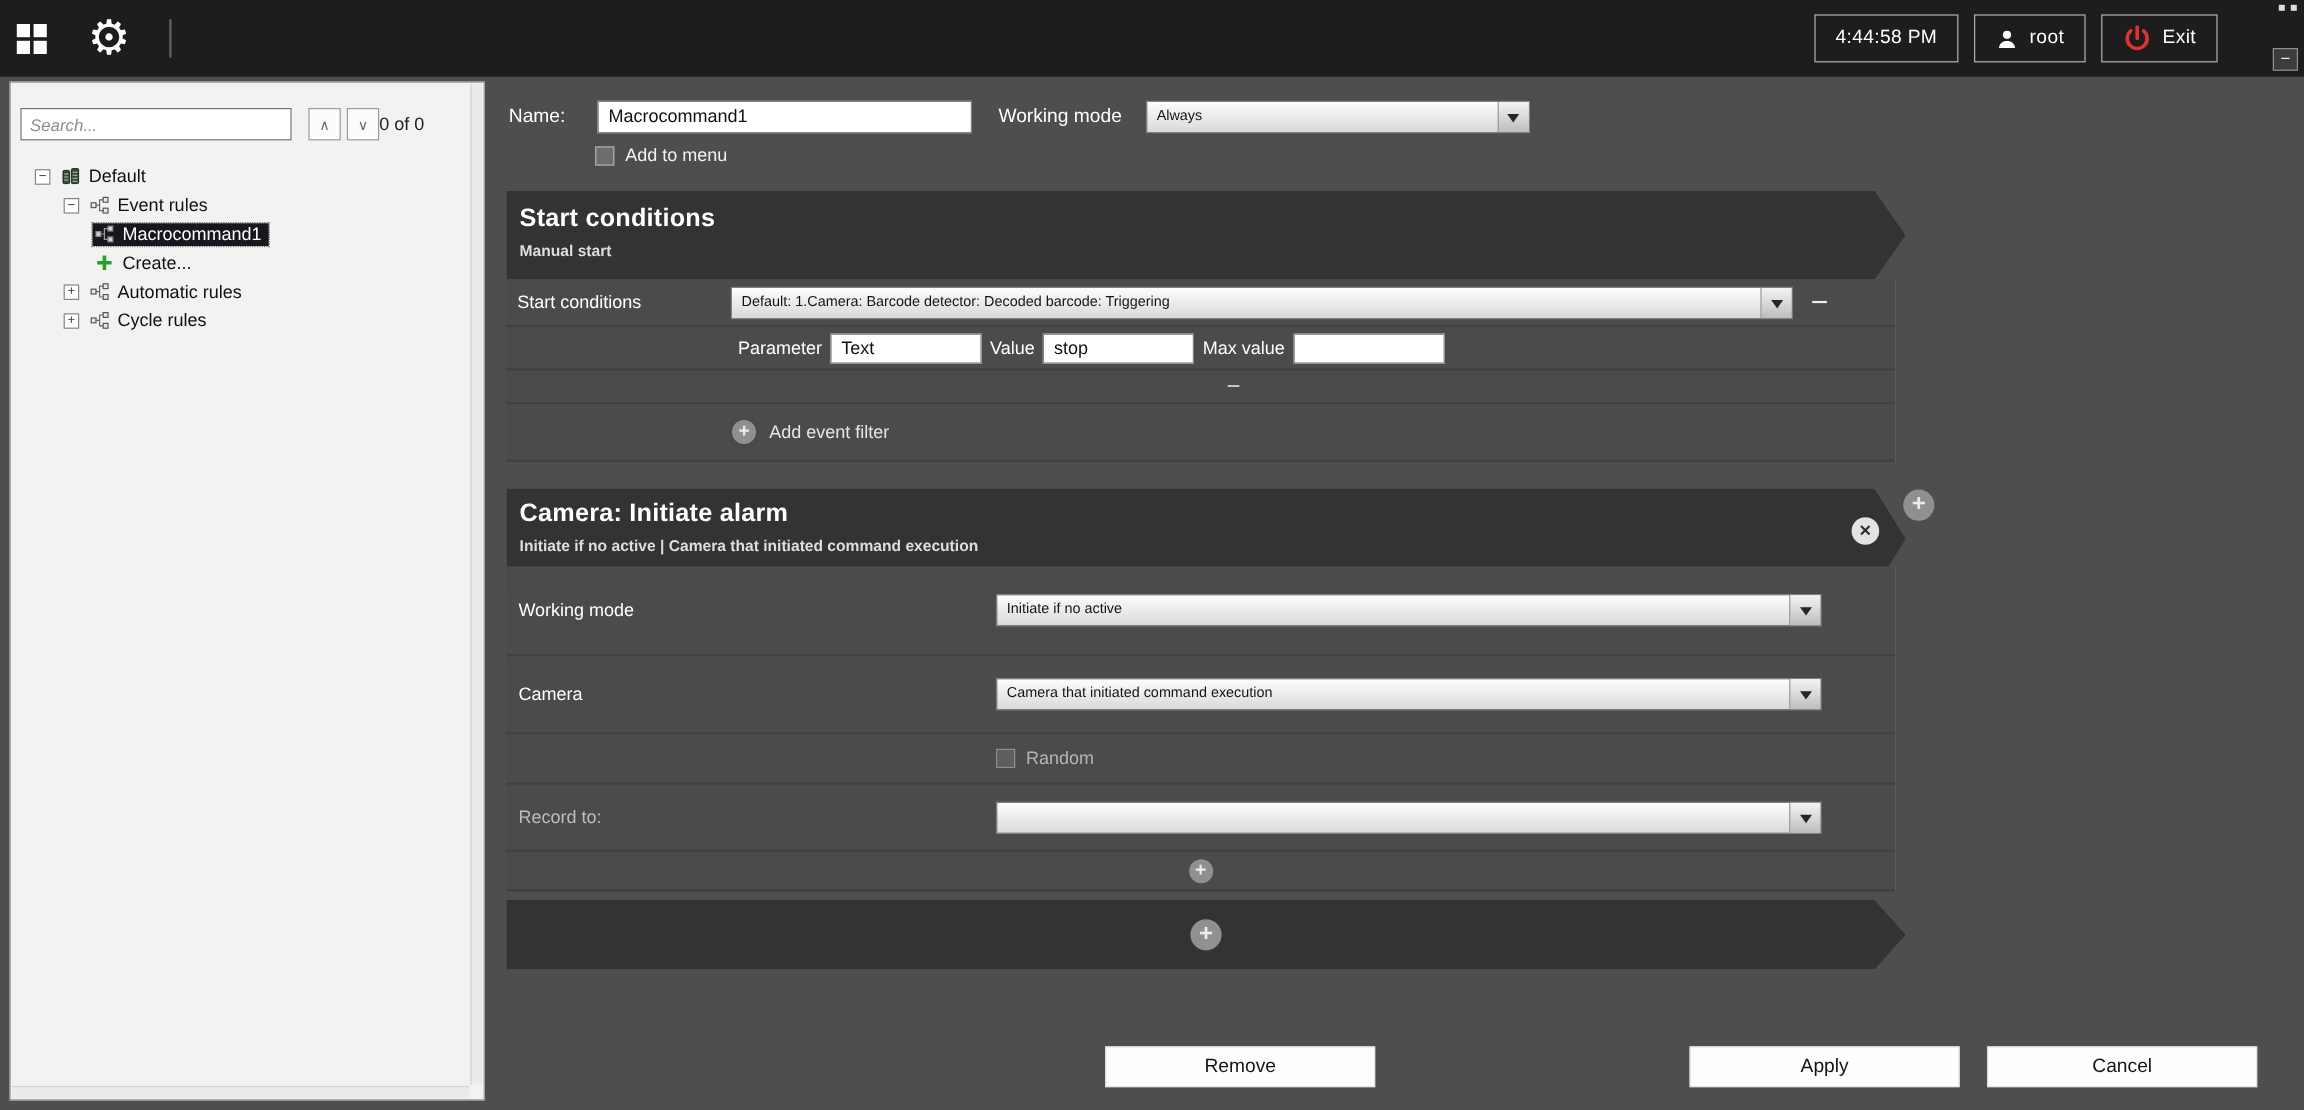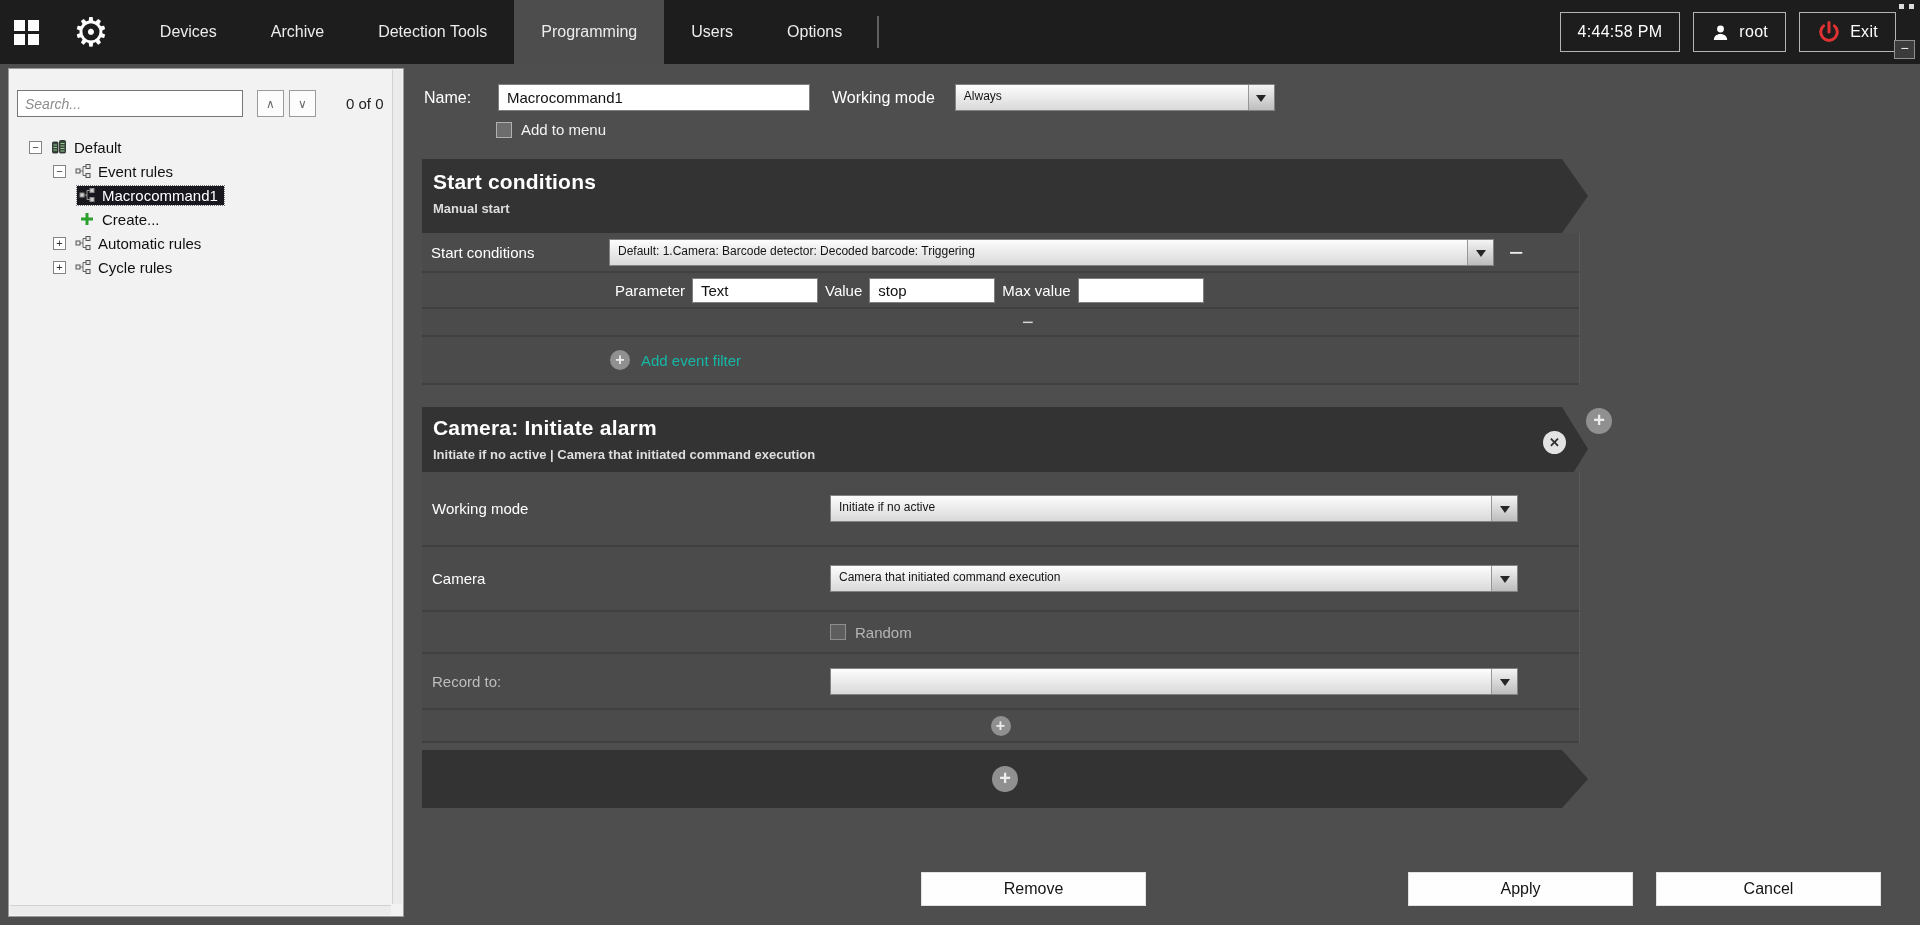--- a/index.html
+++ b/index.html
@@ -10,39 +10,39 @@
   
   .topbar { position:absolute; top:0; left:0; width:1920px; height:64px; background:#1d1d1d; display:flex; align-items:stretch; }
   .grid-icon { align-self:center; margin-left:14px; display:grid; grid-template-columns:11px 11px; grid-template-rows:11px 11px; gap:3px; cursor:pointer; }
   .grid-icon i { background:#fdfdfd; }
   .gear { align-self:center; font-size:40px; color:#ffffff; margin:0 24px 0 34px; line-height:56px; cursor:pointer; }
   .tb-menu { display:flex; align-items:stretch; }
   .menu-item { display:flex; align-items:center; gap:11px; padding:0 27px; color:#ececec; font-size:16px; cursor:pointer; white-space:nowrap; }
   .menu-item.active { background:#4d4d4d; }
   .tb-sep { width:2px; height:32px; background:#5f5f5f; align-self:center; margin:0 8px; }
   .syslog-icon svg { width:28px; height:28px; }
-  .tb-right { margin-left:auto; display:flex; align-items:center; gap:13px; padding-right:24px; }
+  .tb-right { margin-left:auto; display:flex; align-items:center; gap:13px; padding-right:72px; }
   .tb-box { height:40px; border:1px solid #b3b3b3; display:flex; align-items:center; gap:9px; padding:0 17px; color:#ffffff; font-size:16px; letter-spacing:.3px; }
   .tb-box.clickable { cursor:pointer; }
   .person-icon svg { width:19px; height:19px; }
   .power-icon svg { width:24px; height:24px; }
   .corner-dots { position:absolute; top:4px; right:6px; display:flex; gap:5px; }
   .corner-dots i { width:5px; height:5px; background:#dcdcdc; }
   .mini-btn { position:absolute; top:40px; right:5px; width:21px; height:19px; background:#3c3c3c; border:1px solid #8f8f8f; color:#f0f0f0; font-size:14px; line-height:15px; text-align:center; cursor:pointer; z-index:5; }
 
   
   .sidebar { position:absolute; left:8px; top:68px; width:396px; height:849px; background:#f2f2f2; border:1px solid #9a9a9a; }
   .v-track { position:absolute; top:1px; right:1px; bottom:12px; width:10px; background:#ebebeb; border-left:1px solid #d2d2d2; }
   .h-track { position:absolute; left:1px; right:12px; bottom:1px; height:10px; background:#ebebeb; border-top:1px solid #d2d2d2; }
   .search-row { display:flex; align-items:center; margin:21px 8px 6px 8px; }
   .search-input { width:226px; height:27px; border:1px solid #767676; background:#ffffff; font-family:inherit; font-size:14px; padding:0 7px; color:#222; }
   .search-input::placeholder { font-style:italic; color:#8d8d8d; }
   .nav-btn { width:27px; height:27px; margin-left:5px; border:1px solid #9b9b9b; background:#fcfcfc; color:#6a6a6a; font-size:12px; display:flex; align-items:center; justify-content:center; cursor:pointer; }
   .nav-btn.first { margin-left:14px; }
-  .count { margin-left:30px; font-size:15px; color:#1e1e1e; }
+  .count { font-size:15px; color:#1e1e1e; }
   .tree { padding-top:12px; }
   .tree-row { display:flex; align-items:center; height:24px; font-size:15px; color:#101010; cursor:pointer; }
   .lvl0 { padding-left:20px; } .lvl1 { padding-left:44px; } .lvl2 { padding-left:68px; }
   .expander { width:13px; height:13px; flex:0 0 13px; border:1px solid #848484; background:#ffffff; color:#333; font-size:11px; line-height:11px; text-align:center; margin-right:7px; }
   .node { display:flex; align-items:center; padding:1px 5px 1px 2px; }
   .tree-icon { margin-right:6px; }
   .tree-icon svg { width:16px; height:16px; }
   .tree-label { padding:0 1px; }
   .selected .node { background:#17171d; outline:1px dotted #777; }
   .selected .tree-label { color:#ffffff; }
@@ -84,21 +84,21 @@
   .row-cond .row-label { width:187px; padding-left:9px; }
   .cond-combo { width:885px; }
   .minus-btn { color:#efefef; font-size:25px; line-height:20px; margin-left:15px; cursor:pointer; }
   .minus-btn.dim { font-size:20px; color:#d8d8d8; margin-left:0; }
   .row-params { height:36px; padding-left:193px; gap:7px; }
   .p-label { color:#ffffff; font-size:15px;text-align:right; }
   .row-minus2 { height:28px; padding-left:600px; }
   .row-addfilter { height:48px; padding-left:188px; gap:11px; }
   .add-icon { width:20px; height:20px; border-radius:50%; background:#909090; color:#ececec; font-size:16px; font-weight:bold; line-height:19px; text-align:center; cursor:pointer; flex:0 0 20px; }
   .add-icon.big { width:26px; height:26px; flex:0 0 26px; font-size:20px; line-height:25px; }
-  .add-label { color:#14b8a6; font-size:15px; }
+  .add-label { color:#e5e5e5; font-size:15px; }
   .add-outside { position:absolute; left:1164px; top:344px; }
   .sec2 .row-label { width:408px; padding-left:10px; }
   .wide { width:688px; }
   .row-wm2 { height:75px; }
   .row-cam { height:65px; }
   .row-random { height:42px; padding-left:408px; }
   .row-record { height:56px; }
   .row-record .row-label { color:#bdbdbd; }
   .row-addsub { height:33px; justify-content:center; }
 
@@ -110,28 +110,20 @@
 <body>
 
 <header class="topbar">
   <div class="grid-icon">
       <i></i>
       <i></i>
       <i></i>
       <i></i>
     </div>
   <div class="gear">⚙</div>
-  <nav class="tb-menu">
-    <div class="menu-item">Devices</div>
-    <div class="menu-item">Archive</div>
-    <div class="menu-item">Detection Tools</div>
-    <div class="menu-item active">Programming</div>
-    <div class="menu-item">Users</div>
-    <div class="menu-item">Options</div>
-  </nav>
   <div class="tb-sep"></div>
   <div class="tb-right">
     <div class="tb-box">4:44:58 PM</div>
     <div class="tb-box clickable">
       <span class="person-icon">
         <svg viewBox="0 0 20 20">
             <circle cx="10" cy="6.3" r="3.6" fill="#ffffff"></circle>
             <path d="M3 18c0-4 3-6.3 7-6.3s7 2.3 7 6.3z" fill="#ffffff"></path>
           </svg>
       </span>

